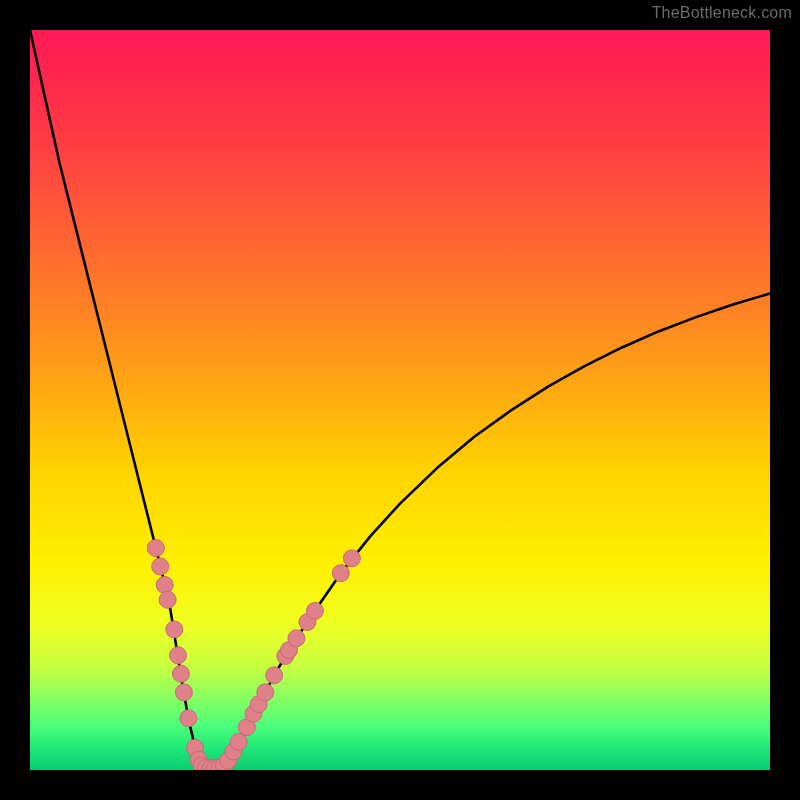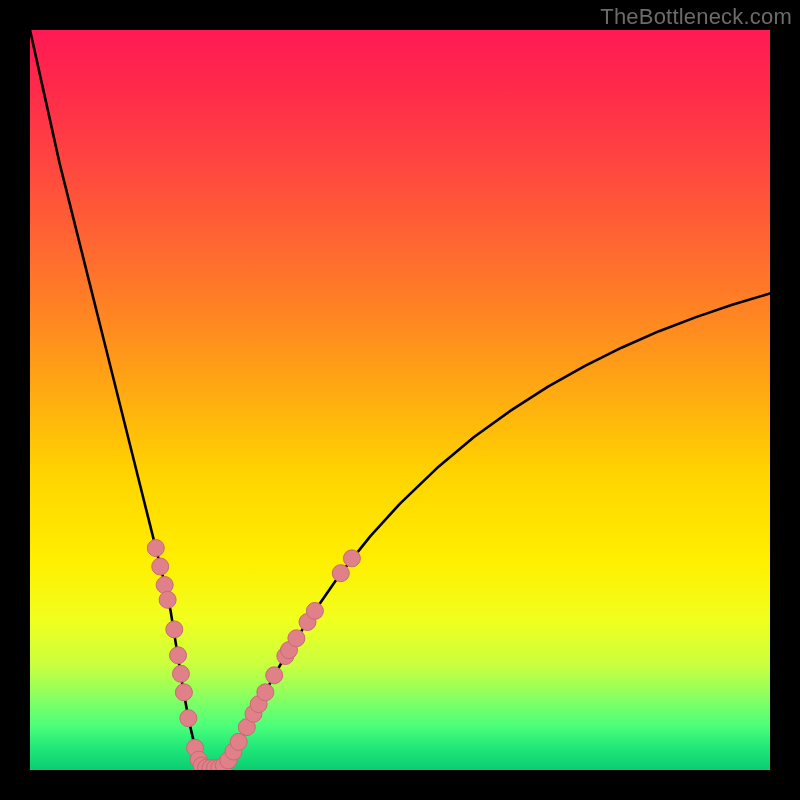--- a/index.html
+++ b/index.html
@@ -48,21 +48,21 @@
   }
   .svg-layer {
     position: absolute;
     inset: 0;
   }
   .watermark {
     position: absolute;
     top: 4px;
     right: 8px;
     color: #6b6b6b;
-    font-size: 22px;
+    font-size: 16px;
     font-weight: 500;
     letter-spacing: 0.2px;
     user-select: none;
   }
 </style>
 </head>
 <body>
 
 <div class="frame">
   <div class="watermark">TheBottleneck.com</div>

